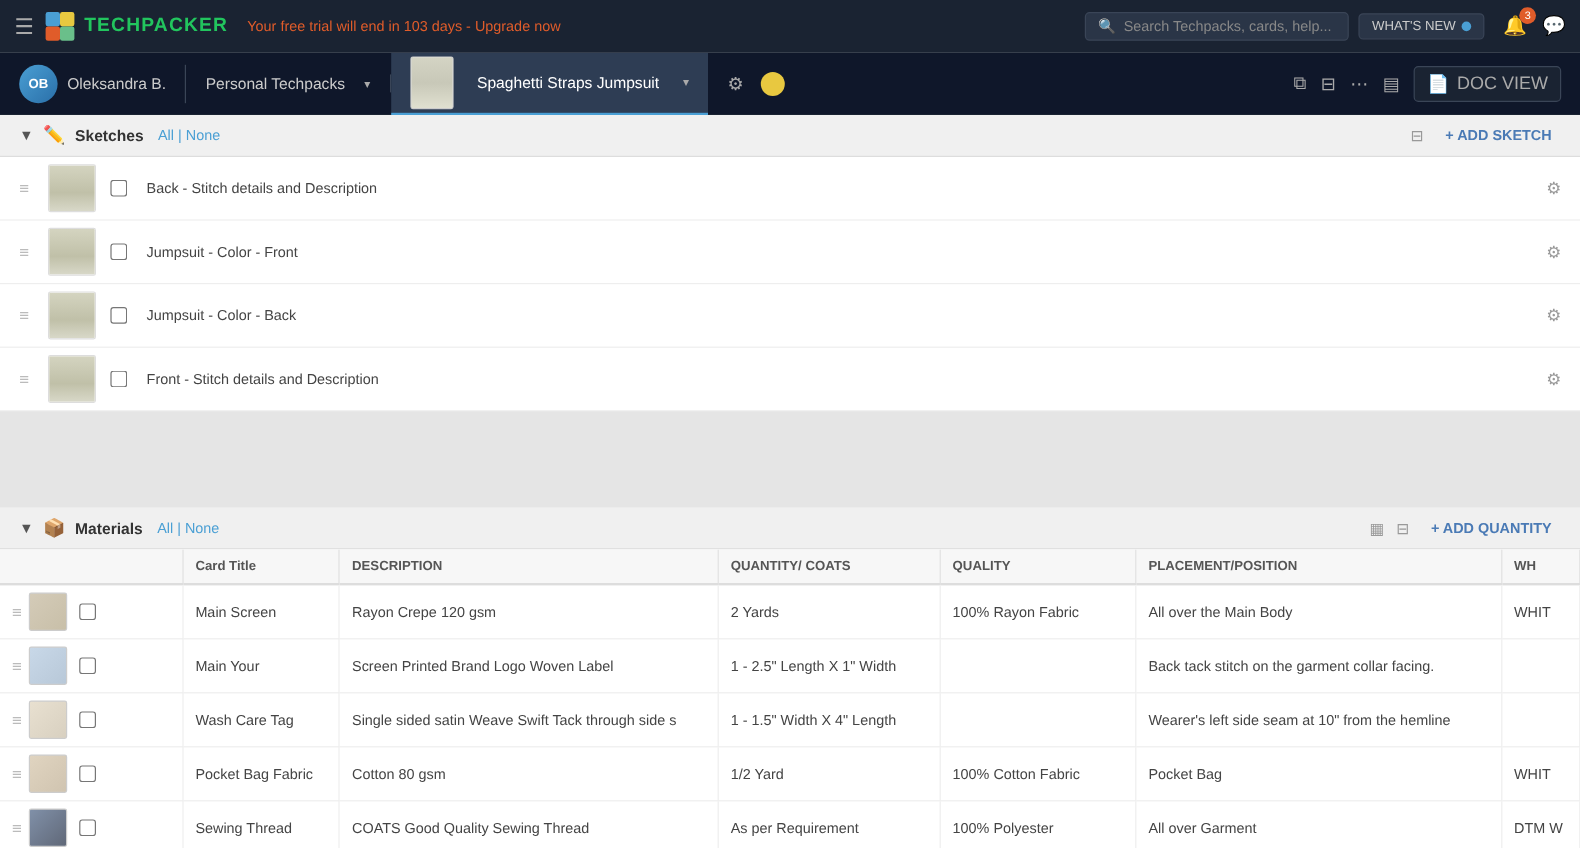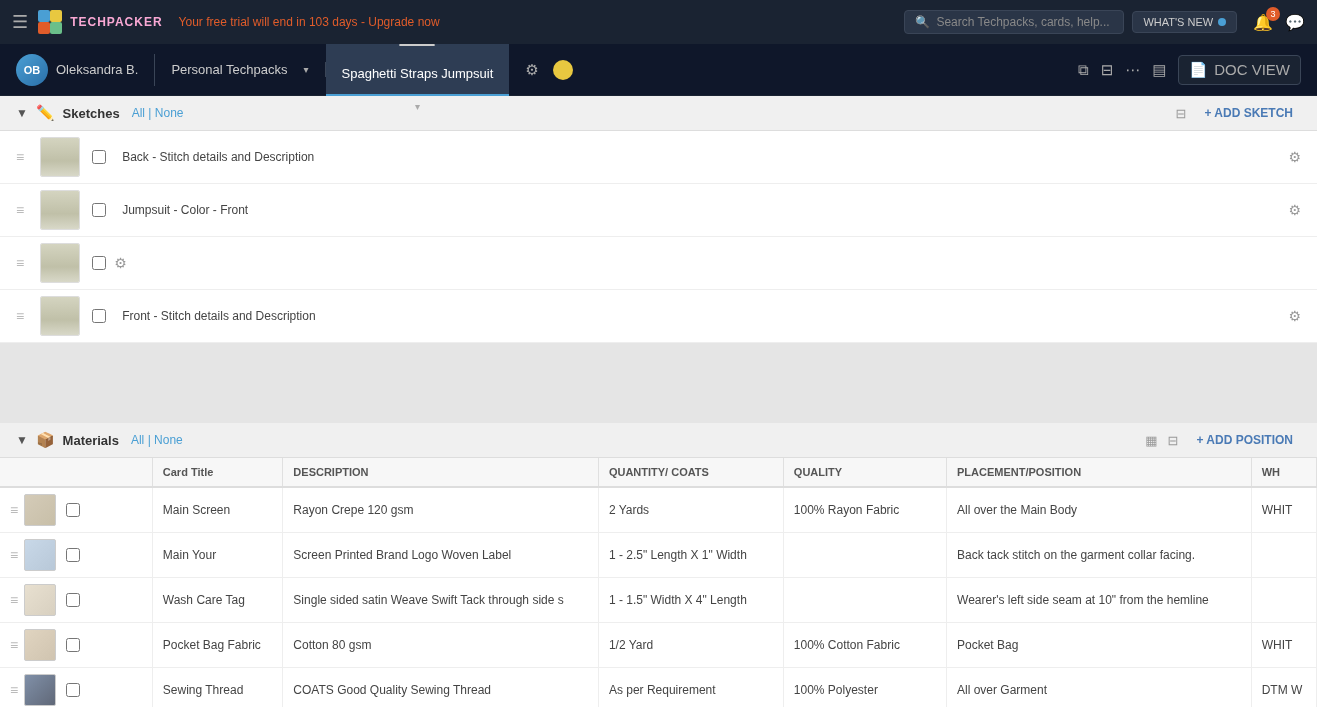--- a/index.html
+++ b/index.html
@@ -10,21 +10,21 @@
       display: flex;
       align-items: center;
       background: #1a2332;
       height: 44px;
       padding: 0 12px;
       gap: 8px;
     }
     .topnav-hamburger { color: #aaa; cursor: pointer; font-size: 18px; }
     .topnav-logo { display: flex; align-items: center; gap: 6px; }
     .logo-icon { width: 28px; height: 28px; }
-    .topnav-brand { color: #f9a8d4; font-weight: 700; font-size: 12px; letter-spacing: 1px; }
+    .topnav-brand { color: #22c55e; font-weight: 700; font-size: 16px; letter-spacing: 1px; }
     .topnav-trial { color: #999; font-size: 12px; margin-left: 8px; }
     .topnav-trial span { color: #e05c2a; cursor: pointer; }
     .topnav-search {
       margin-left: auto;
       display: flex;
       align-items: center;
       background: #2a3547;
       border: 1px solid #3a4557;
       border-radius: 4px;
       padding: 4px 10px;
@@ -99,21 +99,20 @@
     }
     .secnav-product-tab {
       display: flex;
       align-items: center;
       background: #2e3d54;
       border-bottom: 2px solid #4a9fd4;
       height: 52px;
       padding: 0 16px;
       gap: 20px;
       cursor: pointer;
-      flex-direction: column;
     }
     .product-thumbnail {
       width: 36px; height: 44px;
       background: #e8e8d8;
       border: 1px solid #ccc;
       border-radius: 2px;
       overflow: hidden;
       display: flex; align-items: center; justify-content: center;
     }
     .product-thumb-img {
@@ -357,20 +356,21 @@
       <input type="checkbox" class="sketch-check" style="">
       <span class="sketch-label">Jumpsuit - Color - Front</span>
       <span class="sketch-gear">⚙</span>
     </div>
     <div class="sketch-row">
       <span class="drag-handle">≡</span>
       <div class="sketch-thumb">
           <div class="sketch-thumb-inner"></div>
         </div>
       <input type="checkbox" class="sketch-check" style="">
+      <span class="sketch-label">Jumpsuit - Color - Back</span>
       <span class="sketch-gear">⚙</span>
     </div>
     <div class="sketch-row">
       <span class="drag-handle">≡</span>
       <div class="sketch-thumb">
           <div class="sketch-thumb-inner"></div>
         </div>
       <input type="checkbox" class="sketch-check" style="">
       <span class="sketch-label">Front - Stitch details and Description</span>
       <span class="sketch-gear">⚙</span>
@@ -384,21 +384,21 @@
     <span class="section-icon">📦</span>
     <span class="section-title">Materials</span>
     <span class="section-filter">
       <span>All</span>
       <span> | </span>
       <span>None</span>
     </span>
     <div class="section-actions">
       <span style="color:#999;font-size:13px;">▦</span>
       <span style="color:#999;font-size:13px;">⊟</span>
-      <button class="add-btn">+ ADD POSITION</button>
+      <button class="add-btn">+ ADD QUANTITY</button>
     </div>
   </div>
 
   <div class="materials-table-wrapper">
     <table class="materials-table">
       <thead>
         <tr>
           <th class="th-first" style="width:140px;"></th>
           <th style="width:120px;">Card Title</th>
           <th style="width:290px;">DESCRIPTION</th>

